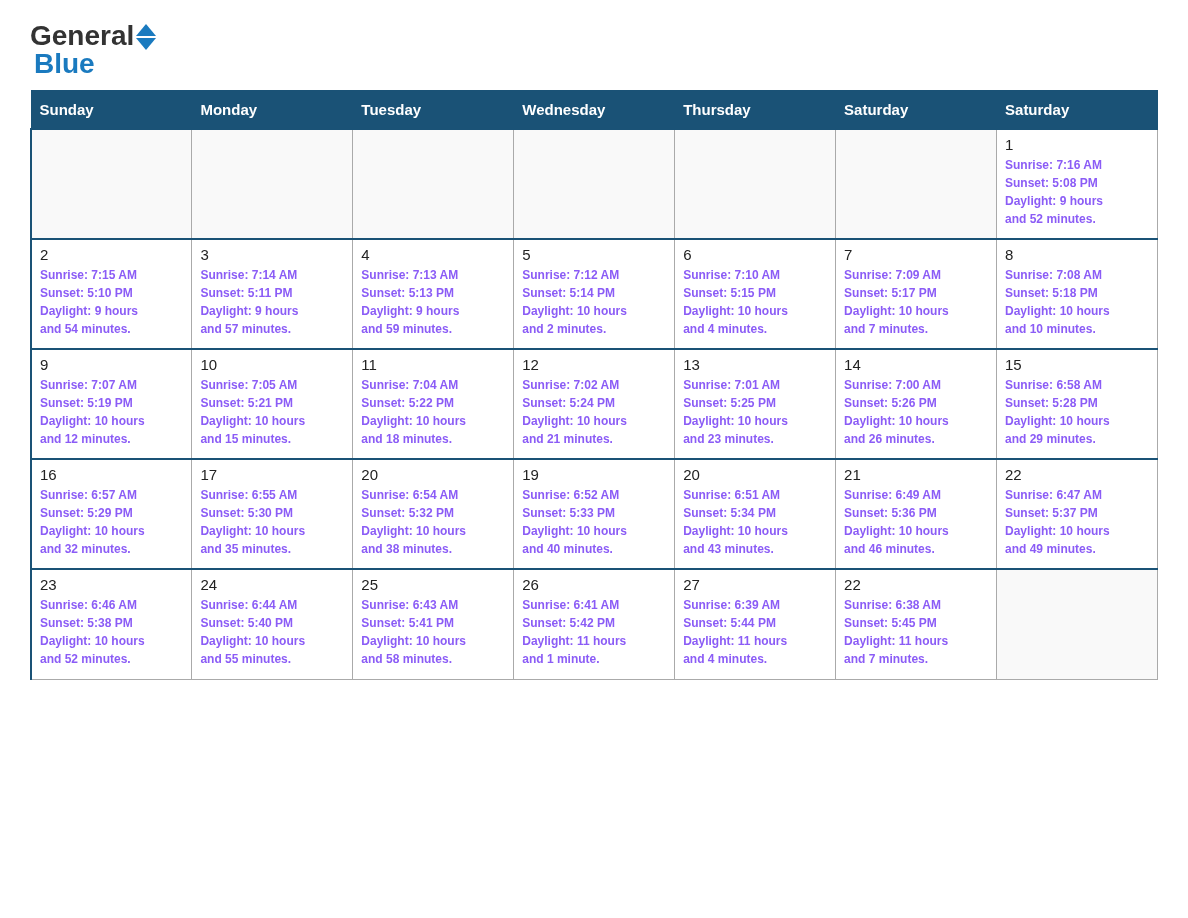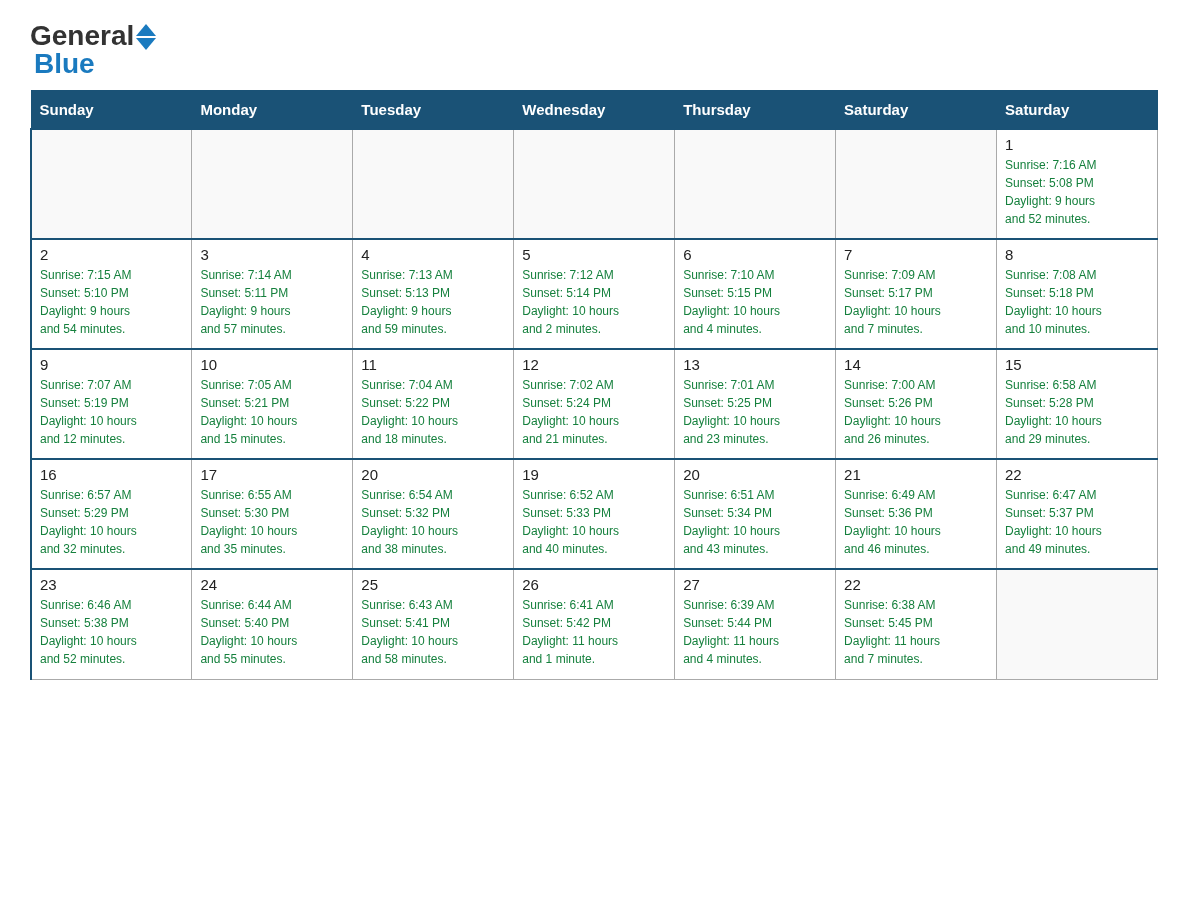--- a/index.html
+++ b/index.html
@@ -75,22 +75,23 @@
     }
     .day-number {
       font-size: 15px;
       font-weight: normal;
       color: #222;
       margin-bottom: 3px;
       display: block;
     }
     .day-info {
       font-size: 12px;
-      color: #15803d;
+      color: #8b5cf6;
       line-height: 1.5;
+      font-weight: bold;
     }
     .empty-cell {
       background: #f9f9f9;
     }
     .logo-wrapper {
       display: flex;
       flex-direction: column;
     }
     .logo-line1 {
       display: flex;

